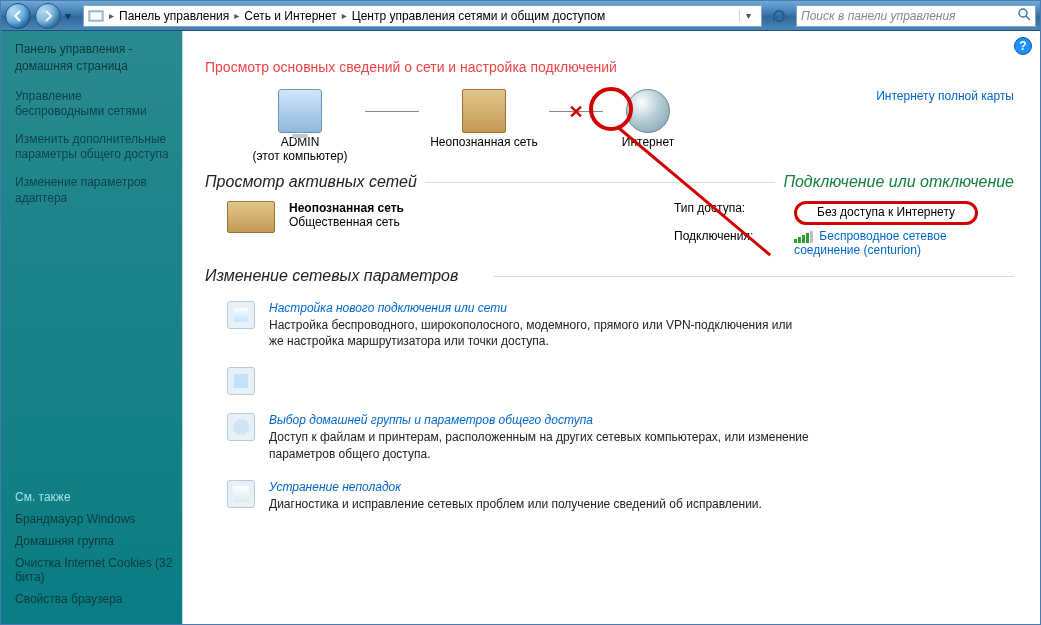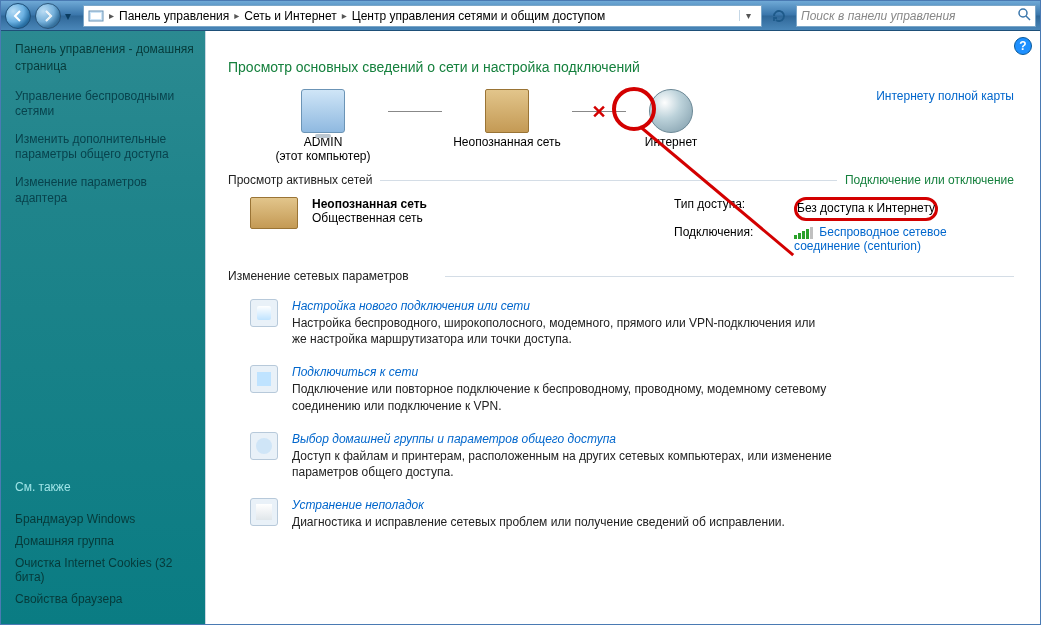--- a/index.html
+++ b/index.html
@@ -32,71 +32,71 @@
   .refresh-btn { width:22px;height:22px; margin:0 2px; color:#1e5a8a; display:flex;align-items:center;justify-content:center;}
   .search {
     width: 240px; height: 22px; background:#fff; border:1px solid #7ba7c9;
     display:flex; align-items:center; padding:0 4px; color:#888; font-style: italic;
   }
   .search span.icon { margin-left:auto; color:#3a76ab; font-style:normal; }
 
   
   .body { display:flex; height: calc(100% - 30px); }
   .sidebar {
-    width: 205px;
+    width: 182px;
     background: linear-gradient(180deg, #2b8a91 0%, #1f848b 30%, #0a7c83 100%);
     border-right:1px solid #c9d7e3;
     color: #063a3a;
     padding: 10px 8px 10px 14px;
     display:flex; flex-direction:column;
     font-size:12px;
     justify-content:flex-end;
   }
   .sidebar a { color:#063a3a; text-decoration:none; }
   .sidebar .home { margin-bottom:14px; line-height:1.4; }
   .sidebar .link { margin-bottom:12px; line-height:1.3; color:#08434d; cursor:pointer;}
   .sidebar .spacer { flex:1; }
-  .sidebar .see-also-hdr { color:#9fe4e7; margin-bottom:18px; }
+  .sidebar .see-also-hdr { color:#9fe4e7; margin-bottom:8px; }
   .sidebar .see-also a { display:block; margin-bottom:8px; }
 
   .content { flex:1; background:#fff; padding: 10px 26px 10px 22px; overflow:auto; position:relative;}
   .help-btn { position:absolute; top:6px; right:8px; width:18px;height:18px; background:#1e90ff; border-radius:50%;
               color:#fff; font-weight:bold; font-size:12px; display:flex;align-items:center;justify-content:center;
               border:1px solid #0a5a9a;}
-  h1 { color:#15803d; font-size:14px; font-weight:normal; margin: 18px 0 14px; }
+  h1 { color:#ef4444; font-size:14px; font-weight:normal; margin: 18px 0 14px; }
 
   
   .map-row { display:flex; align-items:flex-start; gap:0; position:relative; margin-bottom:8px; padding-left:30px;}
   .map-node { text-align:center; width:130px; font-size:12px;}
   .map-node .icon { width:44px;height:44px; margin:0 auto 2px; display:block; }
   .map-conn { width:54px; border-top:1px solid #888; margin-top:22px; }
   .map-full { margin-left:auto; }
   .map-full a { color:#0066cc; text-decoration:none; }
   .red-circle {
     position:absolute; width:44px;height:44px; border:4px solid #d30000; border-radius:50%;
     left:384px; top:-2px;
   }
   .red-line {
     position:absolute; left:412px; top:36px; width:200px; height:3px; background:#d30000;
     transform-origin: left center; transform: rotate(40deg);
   }
 
   
-  .section-hdr { color:#222; font-size:12px; display:flex; align-items:center; gap:8px; margin:10px 0 6px;}
+  .section-hdr { color:#222; font-size:16px; display:flex; align-items:center; gap:8px; margin:10px 0 6px;font-style:italic;}
   .section-hdr .line { flex:1; border-top:1px solid #d4dde6; }
   .section-hdr .right-link { color:#15803d; text-decoration:none; white-space:nowrap; }
 
   .active-net { display:flex; gap:14px; padding:4px 0 4px 22px; }
   .active-net .neticon { width:48px; }
   .active-net .nettext { flex:0 0 240px; }
   .active-net .nettext b { font-weight:bold; }
   .conn-grid { margin-left:auto; display:grid; grid-template-columns:120px 220px; row-gap:4px; font-size:12px;}
   .conn-grid .val a { color:#0066cc; text-decoration:none; }
   .red-pill {
-    border:3px solid #d30000; border-radius:14px; padding:1px 0 3px; display:inline-block;
+    border:3px solid #d30000; border-radius:14px; padding:1px 20px 3px; display:inline-block;
     color:#000;
   }
 
   
   .settings { margin-top:6px; }
   .setting-item { display:flex; gap:14px; padding:10px 0 8px 22px; }
   .setting-item .sicon { width:28px; height:28px; flex-shrink:0; }
   .setting-item .stext .title { color:#0066cc; margin-bottom:2px;font-style:italic; }
   .setting-item .stext .desc { color:#222; line-height:1.35; max-width:540px; }
 
@@ -244,39 +244,35 @@
                 <span></span>
                 <span></span>
                 <span></span>
                 <span></span>
               </span>
             <a href="#">Беспроводное сетевое соединение (centurion)</a>
           </div>
         </div>
       </div>
 
-      <div class="section-hdr" style="margin-top:12px;gap:36px;">
+      <div class="section-hdr" style="margin-top:6px;gap:36px;">
         <span>Изменение сетевых параметров</span>
         <span class="line"></span>
       </div>
 
       <div class="settings">
         <div class="setting-item">
           <div class="sicon wiz-icon"></div>
           <div class="stext">
             <div class="title">Настройка нового подключения или сети</div>
             <div class="desc">Настройка беспроводного, широкополосного, модемного, прямого или VPN-подключения или же настройка маршрутизатора или точки доступа.</div>
           </div>
         </div>
         <div class="setting-item">
           <div class="sicon conn-icon"></div>
-          <div class="stext">
-            <div class="title">Подключиться к сети</div>
-            <div class="desc">Подключение или повторное подключение к беспроводному, проводному, модемному сетевому соединению или подключение к VPN.</div>
-          </div>
         </div>
         <div class="setting-item">
           <div class="sicon hg-icon"></div>
           <div class="stext">
             <div class="title">Выбор домашней группы и параметров общего доступа</div>
             <div class="desc">Доступ к файлам и принтерам, расположенным на других сетевых компьютерах, или изменение параметров общего доступа.</div>
           </div>
         </div>
         <div class="setting-item">
           <div class="sicon fix-icon"></div>

